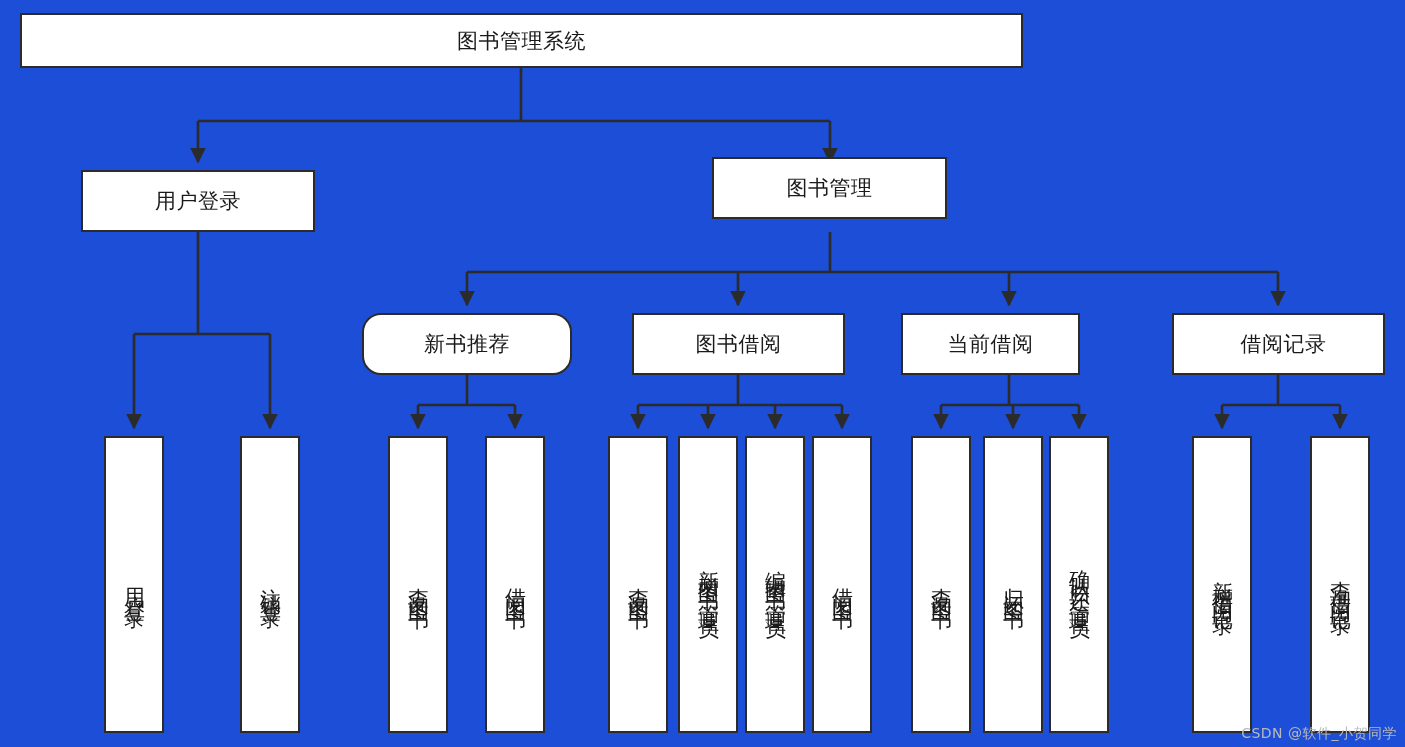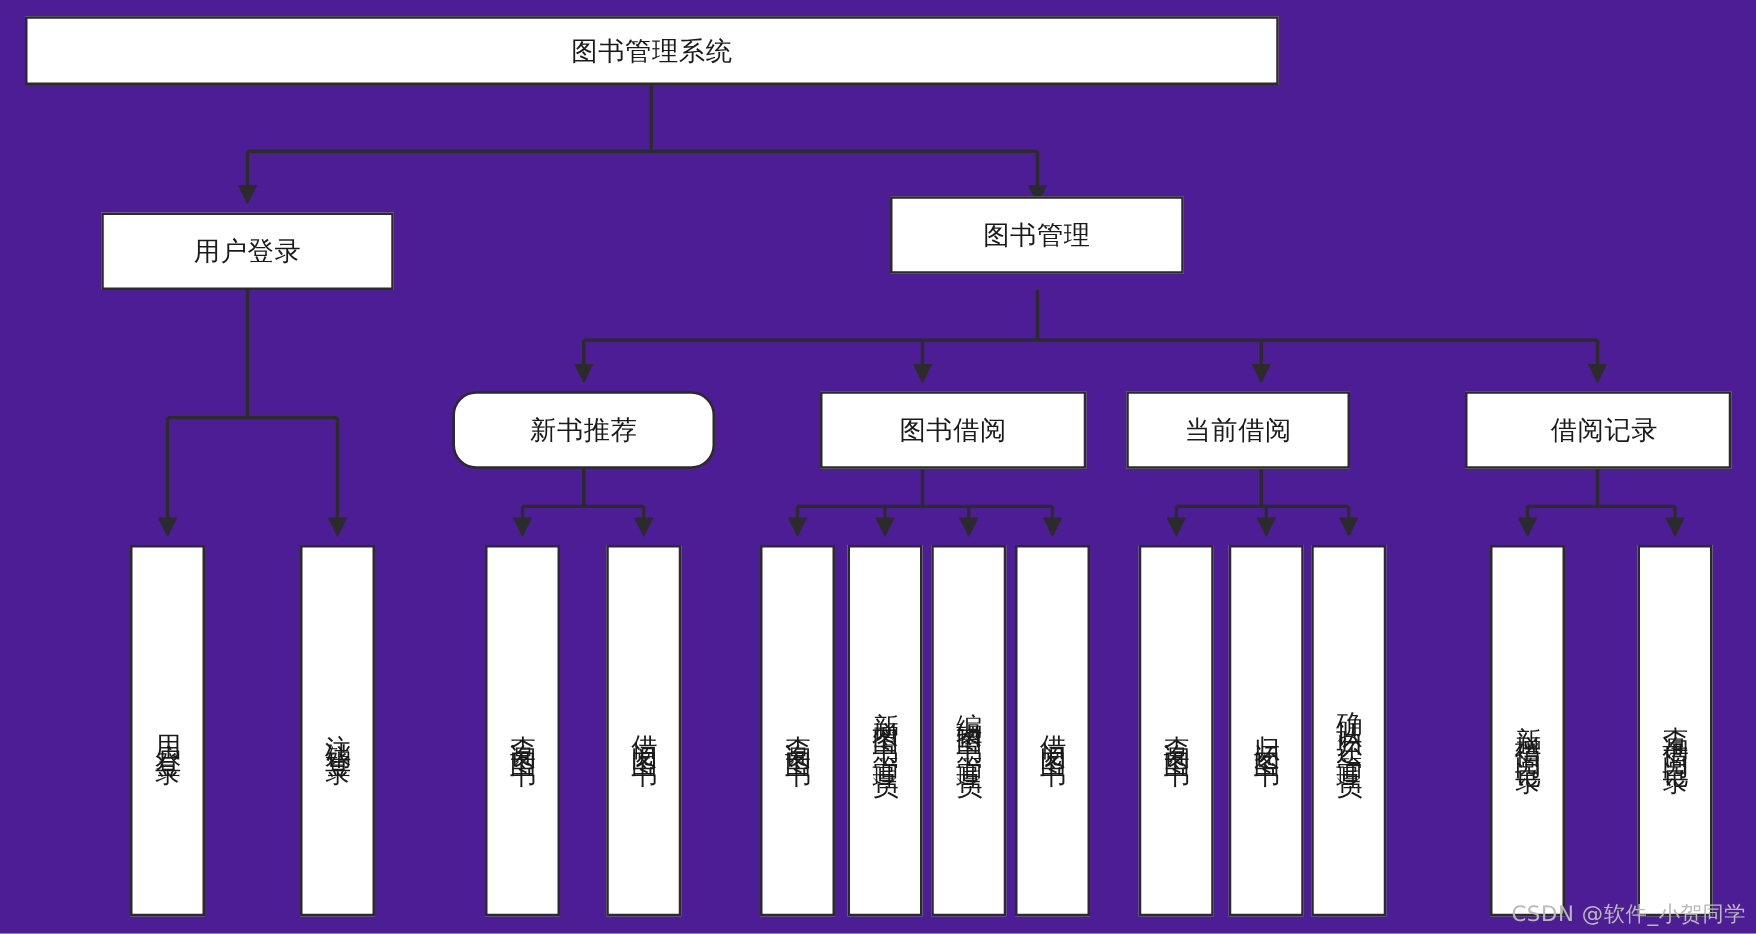--- a/index.html
+++ b/index.html
@@ -8,21 +8,21 @@
     padding: 0;
     background: #ffffff;
   }
   body {
     font-family: "DejaVu Sans", "Liberation Sans", sans-serif;
   }
   #canvas {
     position: relative;
     width: 1405px;
     height: 747px;
-    background: #4c1d95;
+    background: #1d4ed8;
     overflow: hidden;
   }
   svg#wires {
     position: absolute;
     left: 0;
     top: 0;
     width: 1405px;
     height: 747px;
     pointer-events: none;
   }
@@ -52,21 +52,21 @@
     display: block;
   }
   .node .htext {
     display: block;
     white-space: nowrap;
   }
   .watermark {
     position: absolute;
     right: 8px;
     bottom: 4px;
-    font-size: 17px;
+    font-size: 14px;
     color: #b9b9b9;
     white-space: nowrap;
     letter-spacing: 0.5px;
     margin-left: 44px;
   }
 </style>
 </head>
 <body>
 
 <div id="canvas">
@@ -128,21 +128,21 @@
   <div class="node h" id="node-l2-0" style="left: 81px; top: 170px; width: 234px; height: 62px;">
     <span class="htext">用户登录</span>
   </div>
   <div class="node h" id="node-l2-1" style="left: 712px; top: 157px; width: 235px; height: 62px;">
     <span class="htext">图书管理</span>
   </div>
 
   <div class="node h" id="node-l3-0" style="left: 362px; top: 313px; width: 210px; height: 62px; border-radius: 19px;">
     <span class="htext">新书推荐</span>
   </div>
-  <div class="node h" id="node-l3-1" style="left: 632px; top: 313px; width: 213px; height: 62px; margin-left: 24px;">
+  <div class="node h" id="node-l3-1" style="left: 632px; top: 313px; width: 213px; height: 62px;">
     <span class="htext">图书借阅</span>
   </div>
   <div class="node h" id="node-l3-2" style="left: 901px; top: 313px; width: 179px; height: 62px;">
     <span class="htext">当前借阅</span>
   </div>
   <div class="node h" id="node-l3-3" style="left: 1172px; top: 313px; width: 213px; height: 62px; padding-left: 10px;">
     <span class="htext">借阅记录</span>
   </div>
 
   <div class="node v" id="leaf-0" style="left: 104px; top: 436px; width: 60px; height: 297px;">

